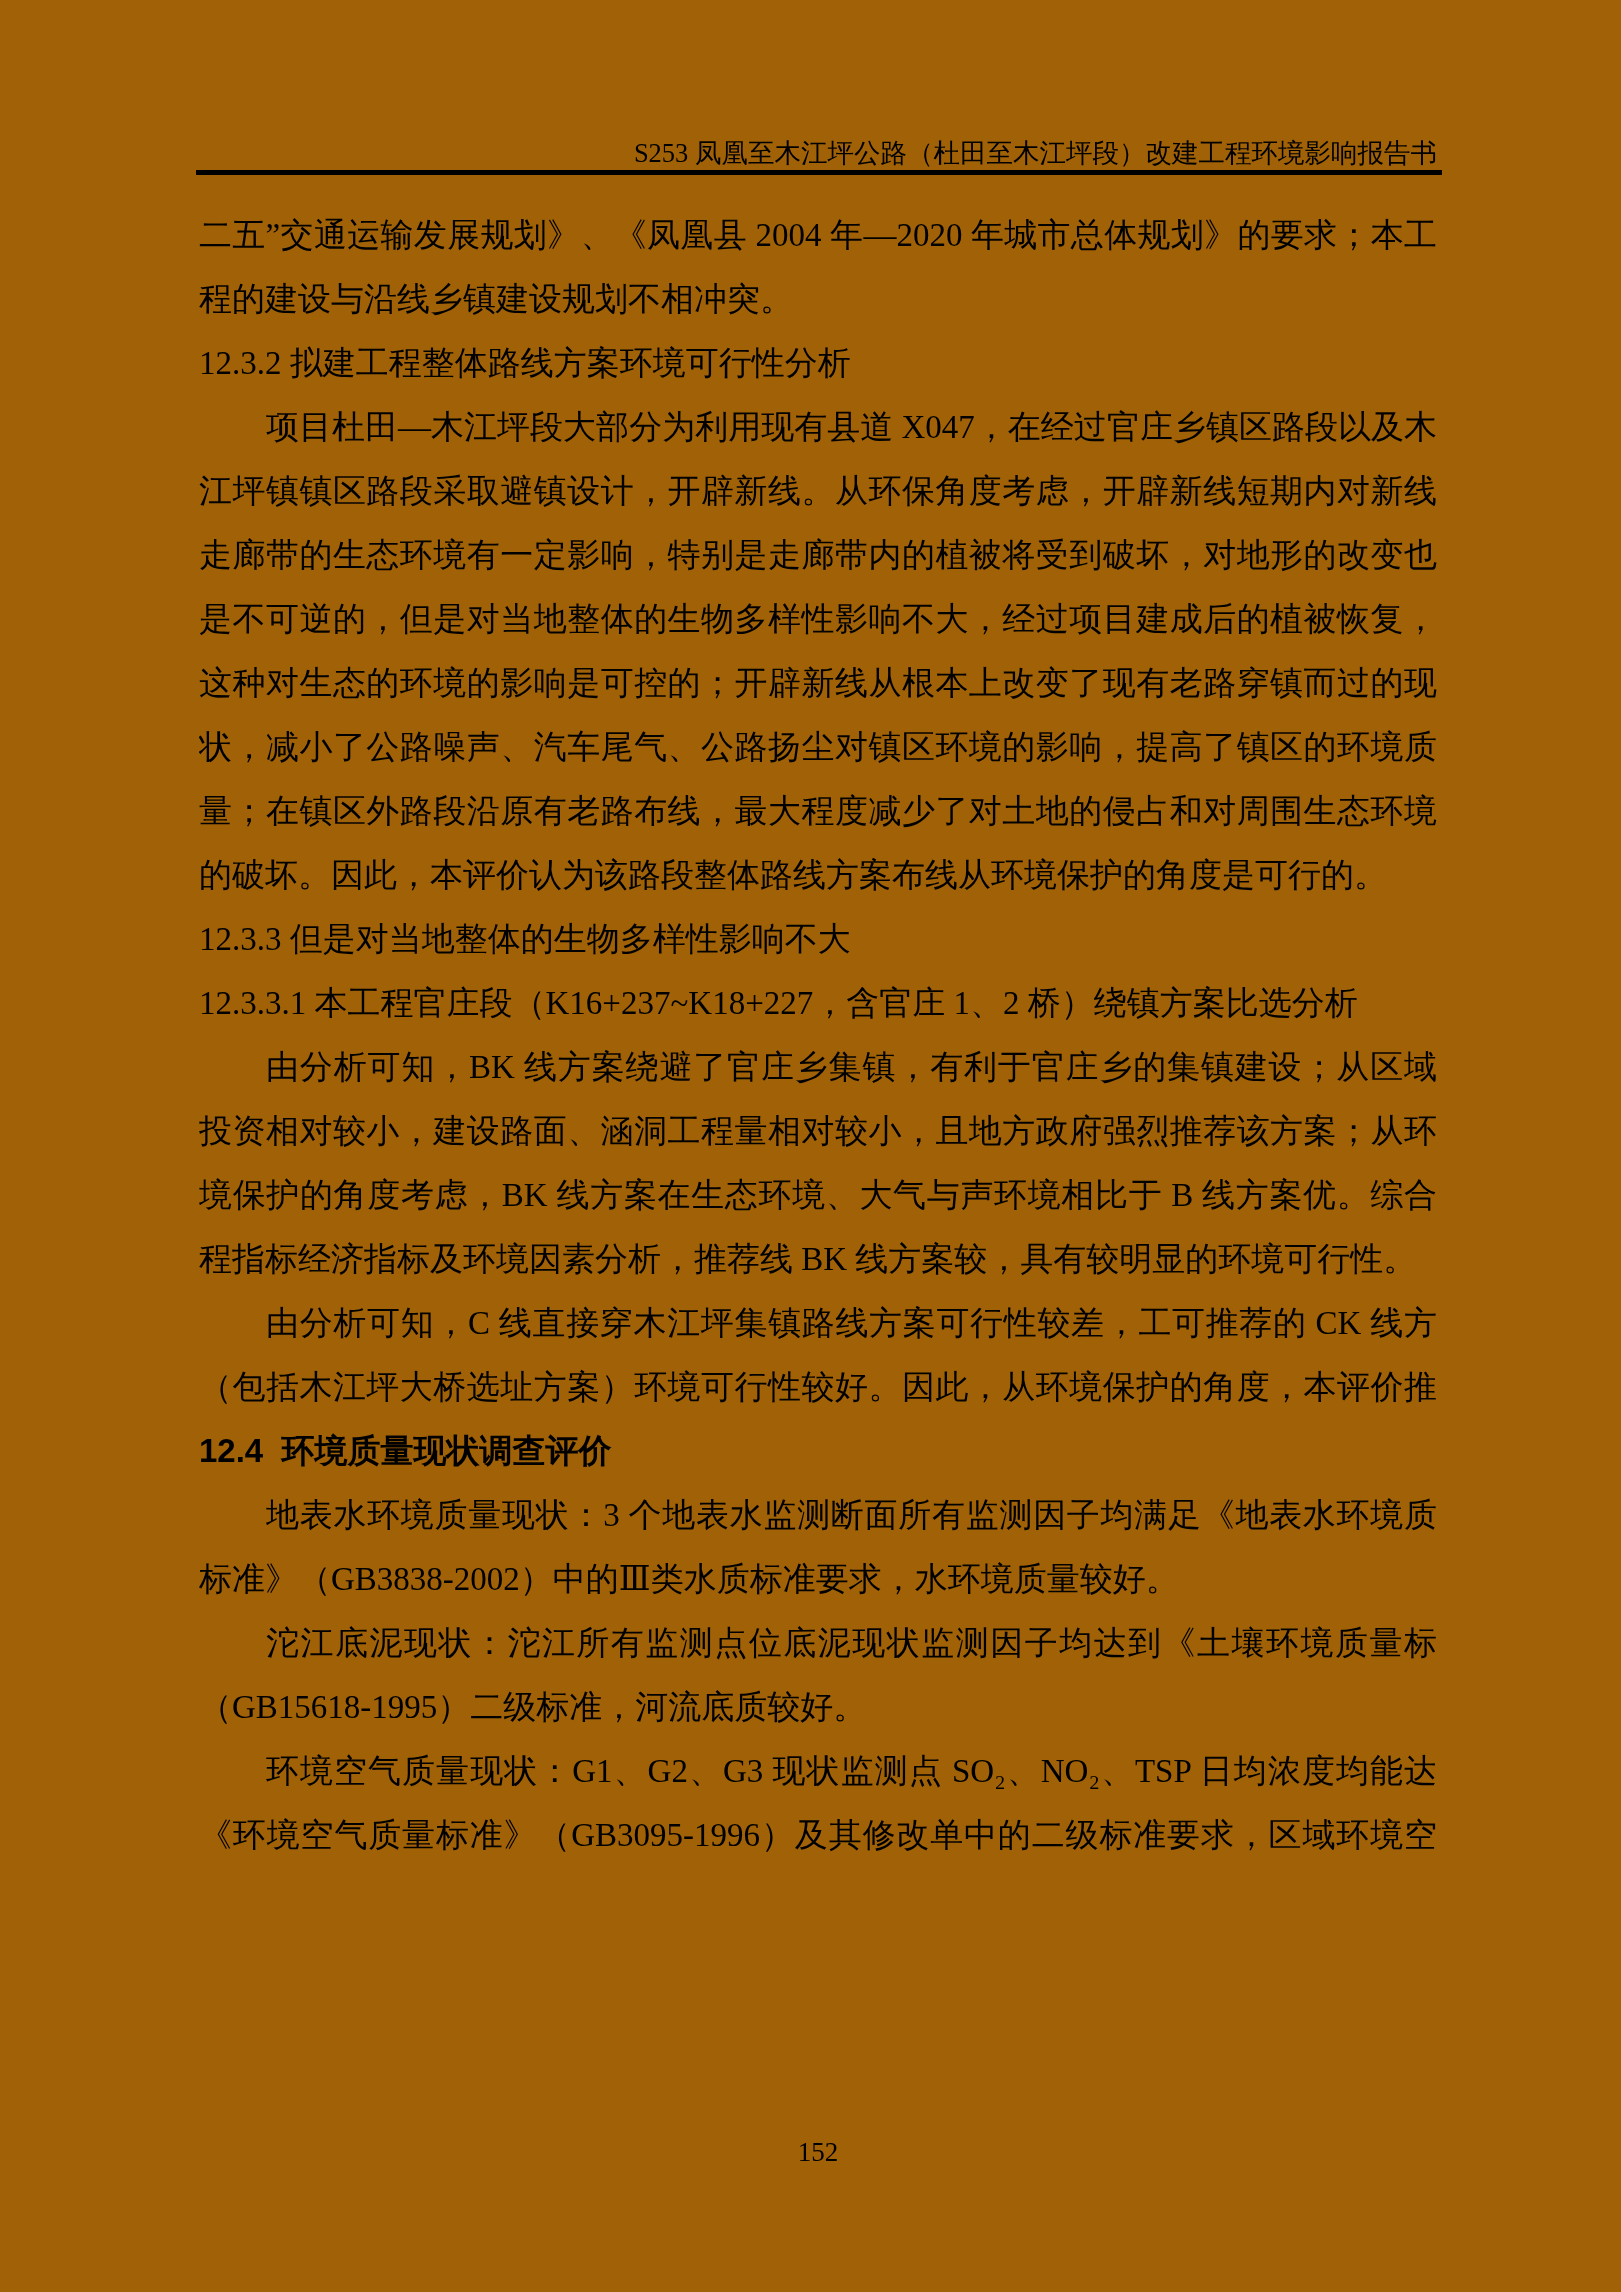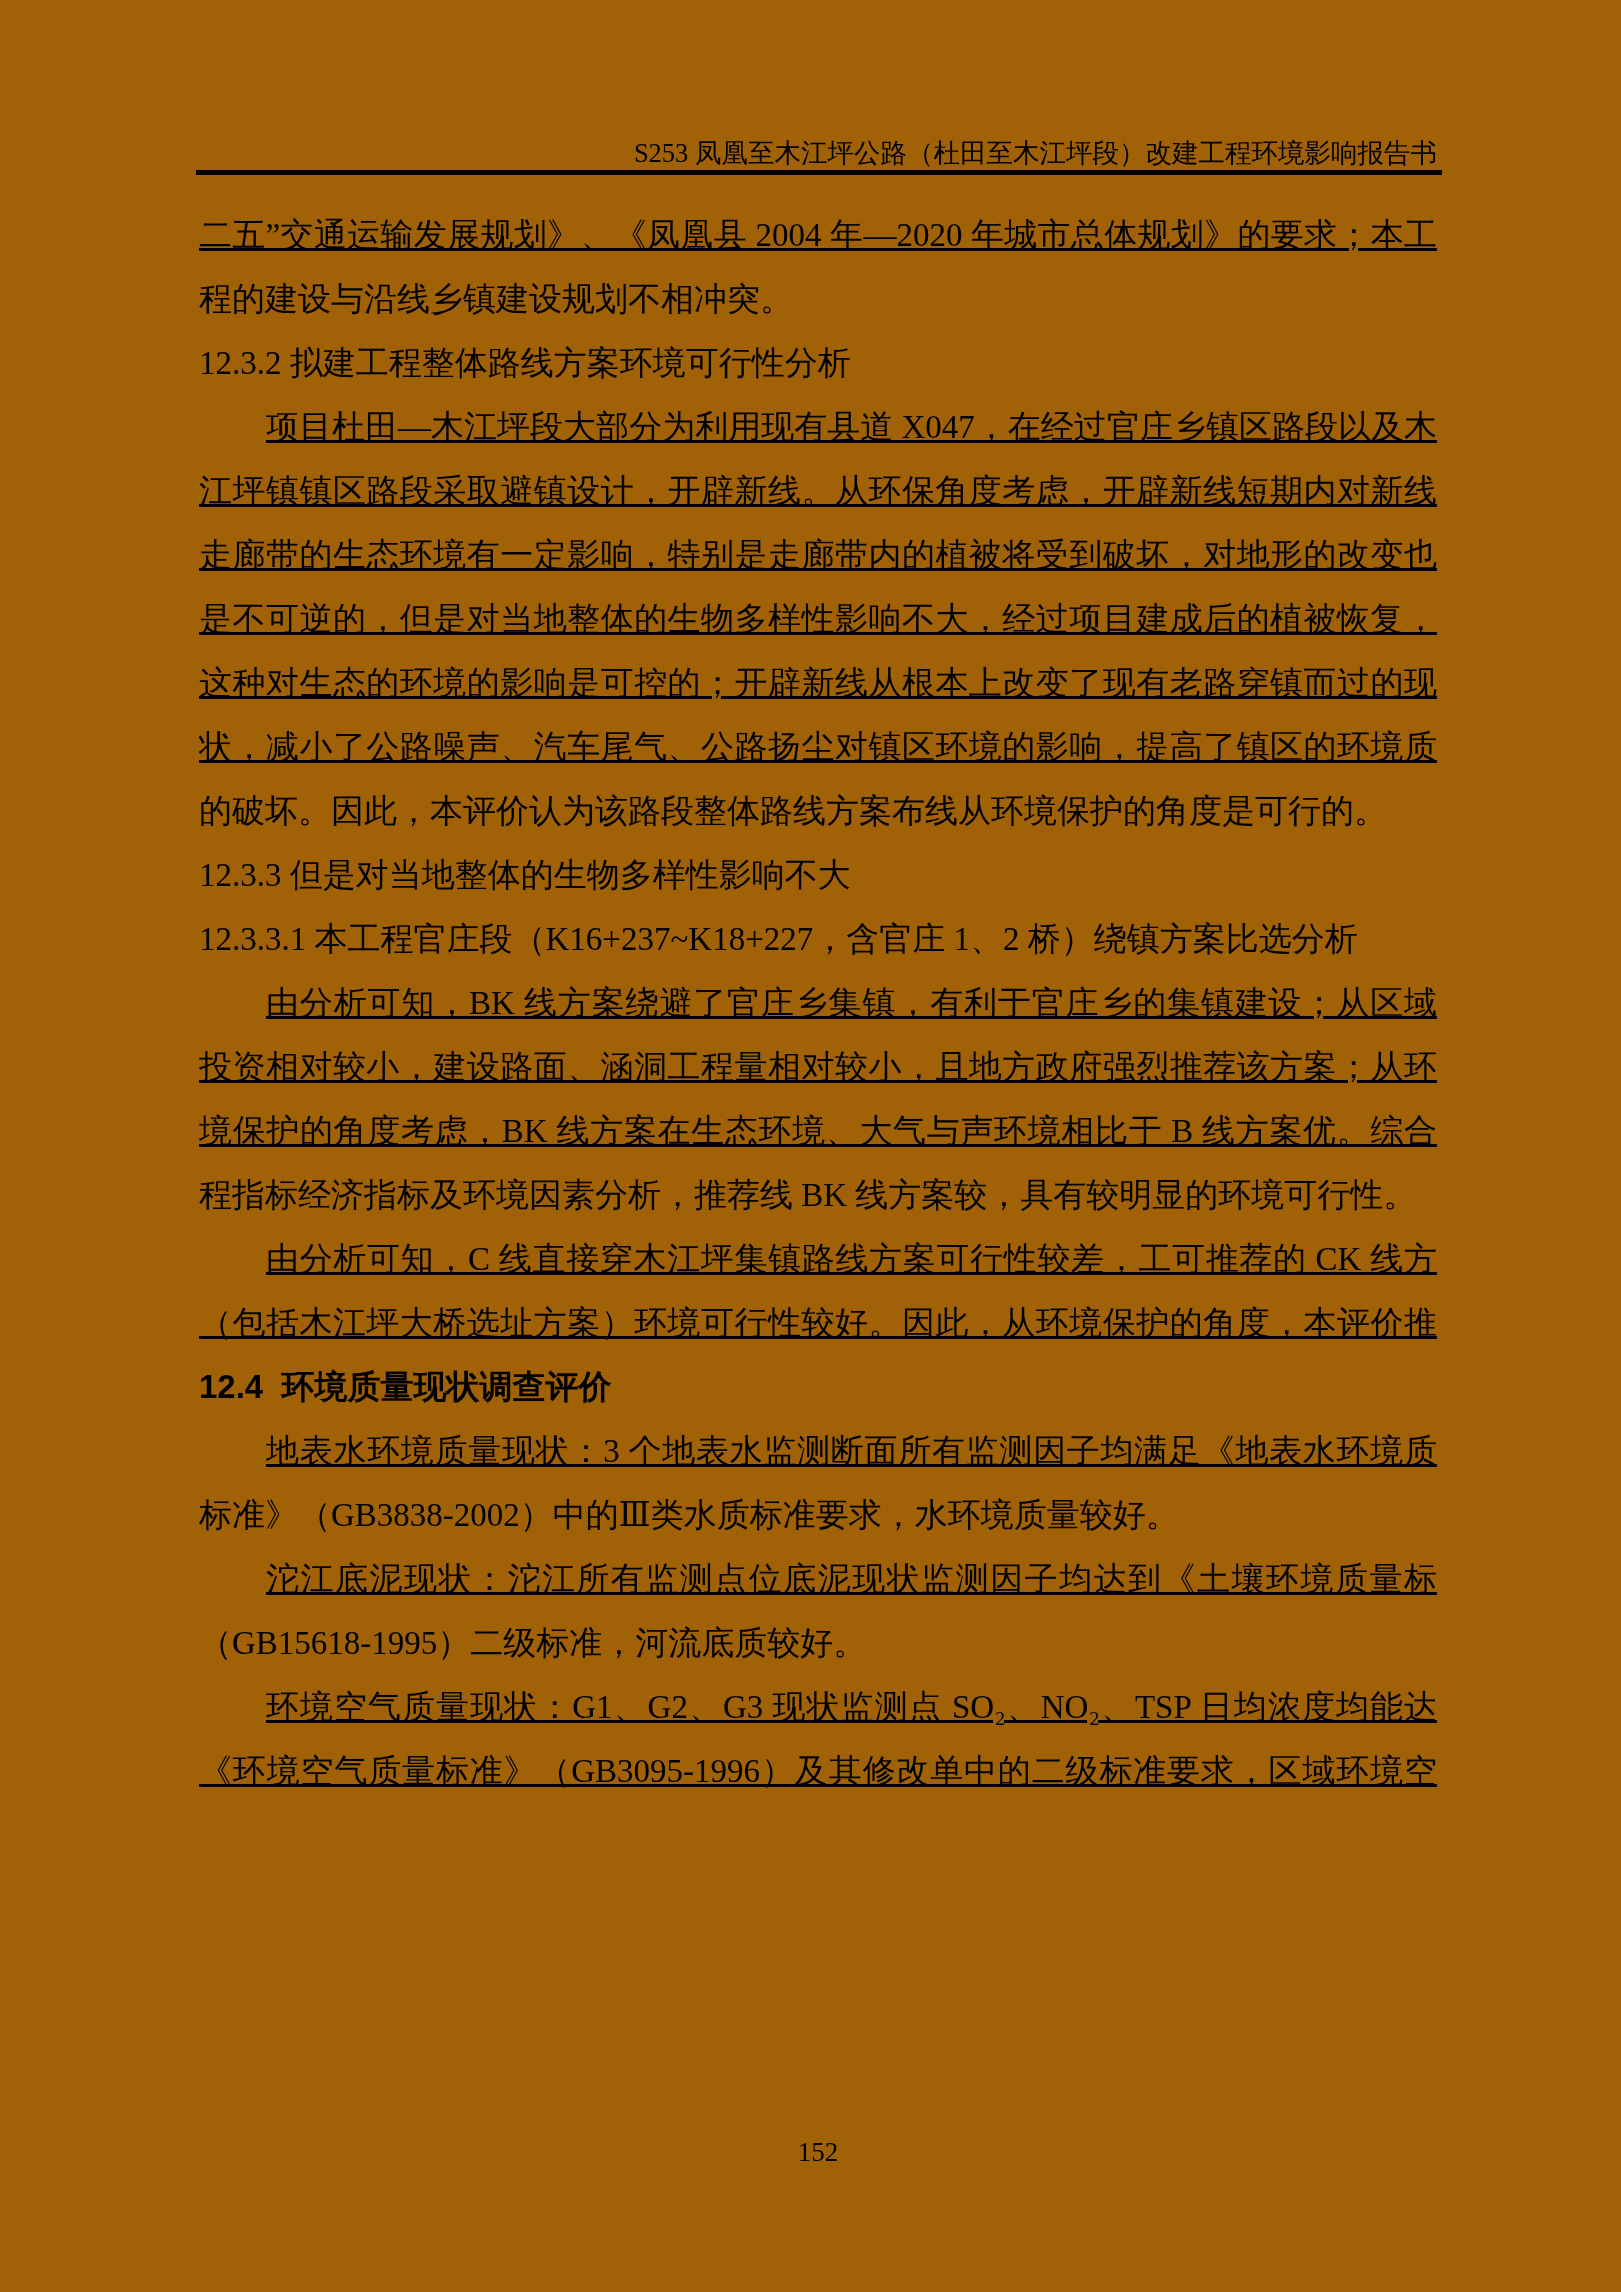--- a/index.html
+++ b/index.html
@@ -44,21 +44,21 @@
     white-space: normal;
   }
   .line.body { font-family: "Liberation Serif", "DejaVu Serif", serif; }
   .line.heading { font-family: "Liberation Serif", "DejaVu Serif", serif; }
   .line.heading-bold {
     font-family: "Liberation Sans", "DejaVu Sans", sans-serif;
     font-weight: 700;
     font-size: 33px;
   }
   .line.indent { padding-left: 67px; }
-  .line.justify { text-align: justify; text-align-last: justify; text-decoration: underline; }
+  .line.justify { text-align: justify; text-align-last: justify; }
 
   .footer {
     position: absolute;
     left: 199px;
     top: 2137px;
     width: 1238px;
     text-align: center;
   }
   .page-number {
     font-size: 27px;
@@ -78,20 +78,21 @@
   <div class="content" id="content">
       <div class="line body justify">二五”交通运输发展规划》、《凤凰县 2004 年—2020 年城市总体规划》的要求；本工</div>
       <div class="line body">程的建设与沿线乡镇建设规划不相冲突。</div>
       <div class="line heading">12.3.2 拟建工程整体路线方案环境可行性分析</div>
       <div class="line body indent justify">项目杜田—木江坪段大部分为利用现有县道 X047，在经过官庄乡镇区路段以及木</div>
       <div class="line body justify">江坪镇镇区路段采取避镇设计，开辟新线。从环保角度考虑，开辟新线短期内对新线</div>
       <div class="line body justify">走廊带的生态环境有一定影响，特别是走廊带内的植被将受到破坏，对地形的改变也</div>
       <div class="line body justify">是不可逆的，但是对当地整体的生物多样性影响不大，经过项目建成后的植被恢复，</div>
       <div class="line body justify">这种对生态的环境的影响是可控的；开辟新线从根本上改变了现有老路穿镇而过的现</div>
       <div class="line body justify">状，减小了公路噪声、汽车尾气、公路扬尘对镇区环境的影响，提高了镇区的环境质</div>
+      <div class="line body justify">量；在镇区外路段沿原有老路布线，最大程度减少了对土地的侵占和对周围生态环境</div>
       <div class="line body">的破坏。因此，本评价认为该路段整体路线方案布线从环境保护的角度是可行的。</div>
       <div class="line heading">12.3.3 但是对当地整体的生物多样性影响不大</div>
       <div class="line heading">12.3.3.1 本工程官庄段（K16+237~K18+227，含官庄 1、2 桥）绕镇方案比选分析</div>
       <div class="line body indent justify">由分析可知，BK 线方案绕避了官庄乡集镇，有利于官庄乡的集镇建设；从区域路</div>
       <div class="line body justify">投资相对较小，建设路面、涵洞工程量相对较小，且地方政府强烈推荐该方案；从环</div>
       <div class="line body justify">境保护的角度考虑，BK 线方案在生态环境、大气与声环境相比于 B 线方案优。综合工</div>
       <div class="line body">程指标经济指标及环境因素分析，推荐线 BK 线方案较，具有较明显的环境可行性。</div>
       <div class="line body indent justify">由分析可知，C 线直接穿木江坪集镇路线方案可行性较差，工可推荐的 CK 线方案</div>
       <div class="line body justify">（包括木江坪大桥选址方案）环境可行性较好。因此，从环境保护的角度，本评价推荐</div>
       <div class="line heading-bold">12.4&nbsp;&nbsp;环境质量现状调查评价</div>

